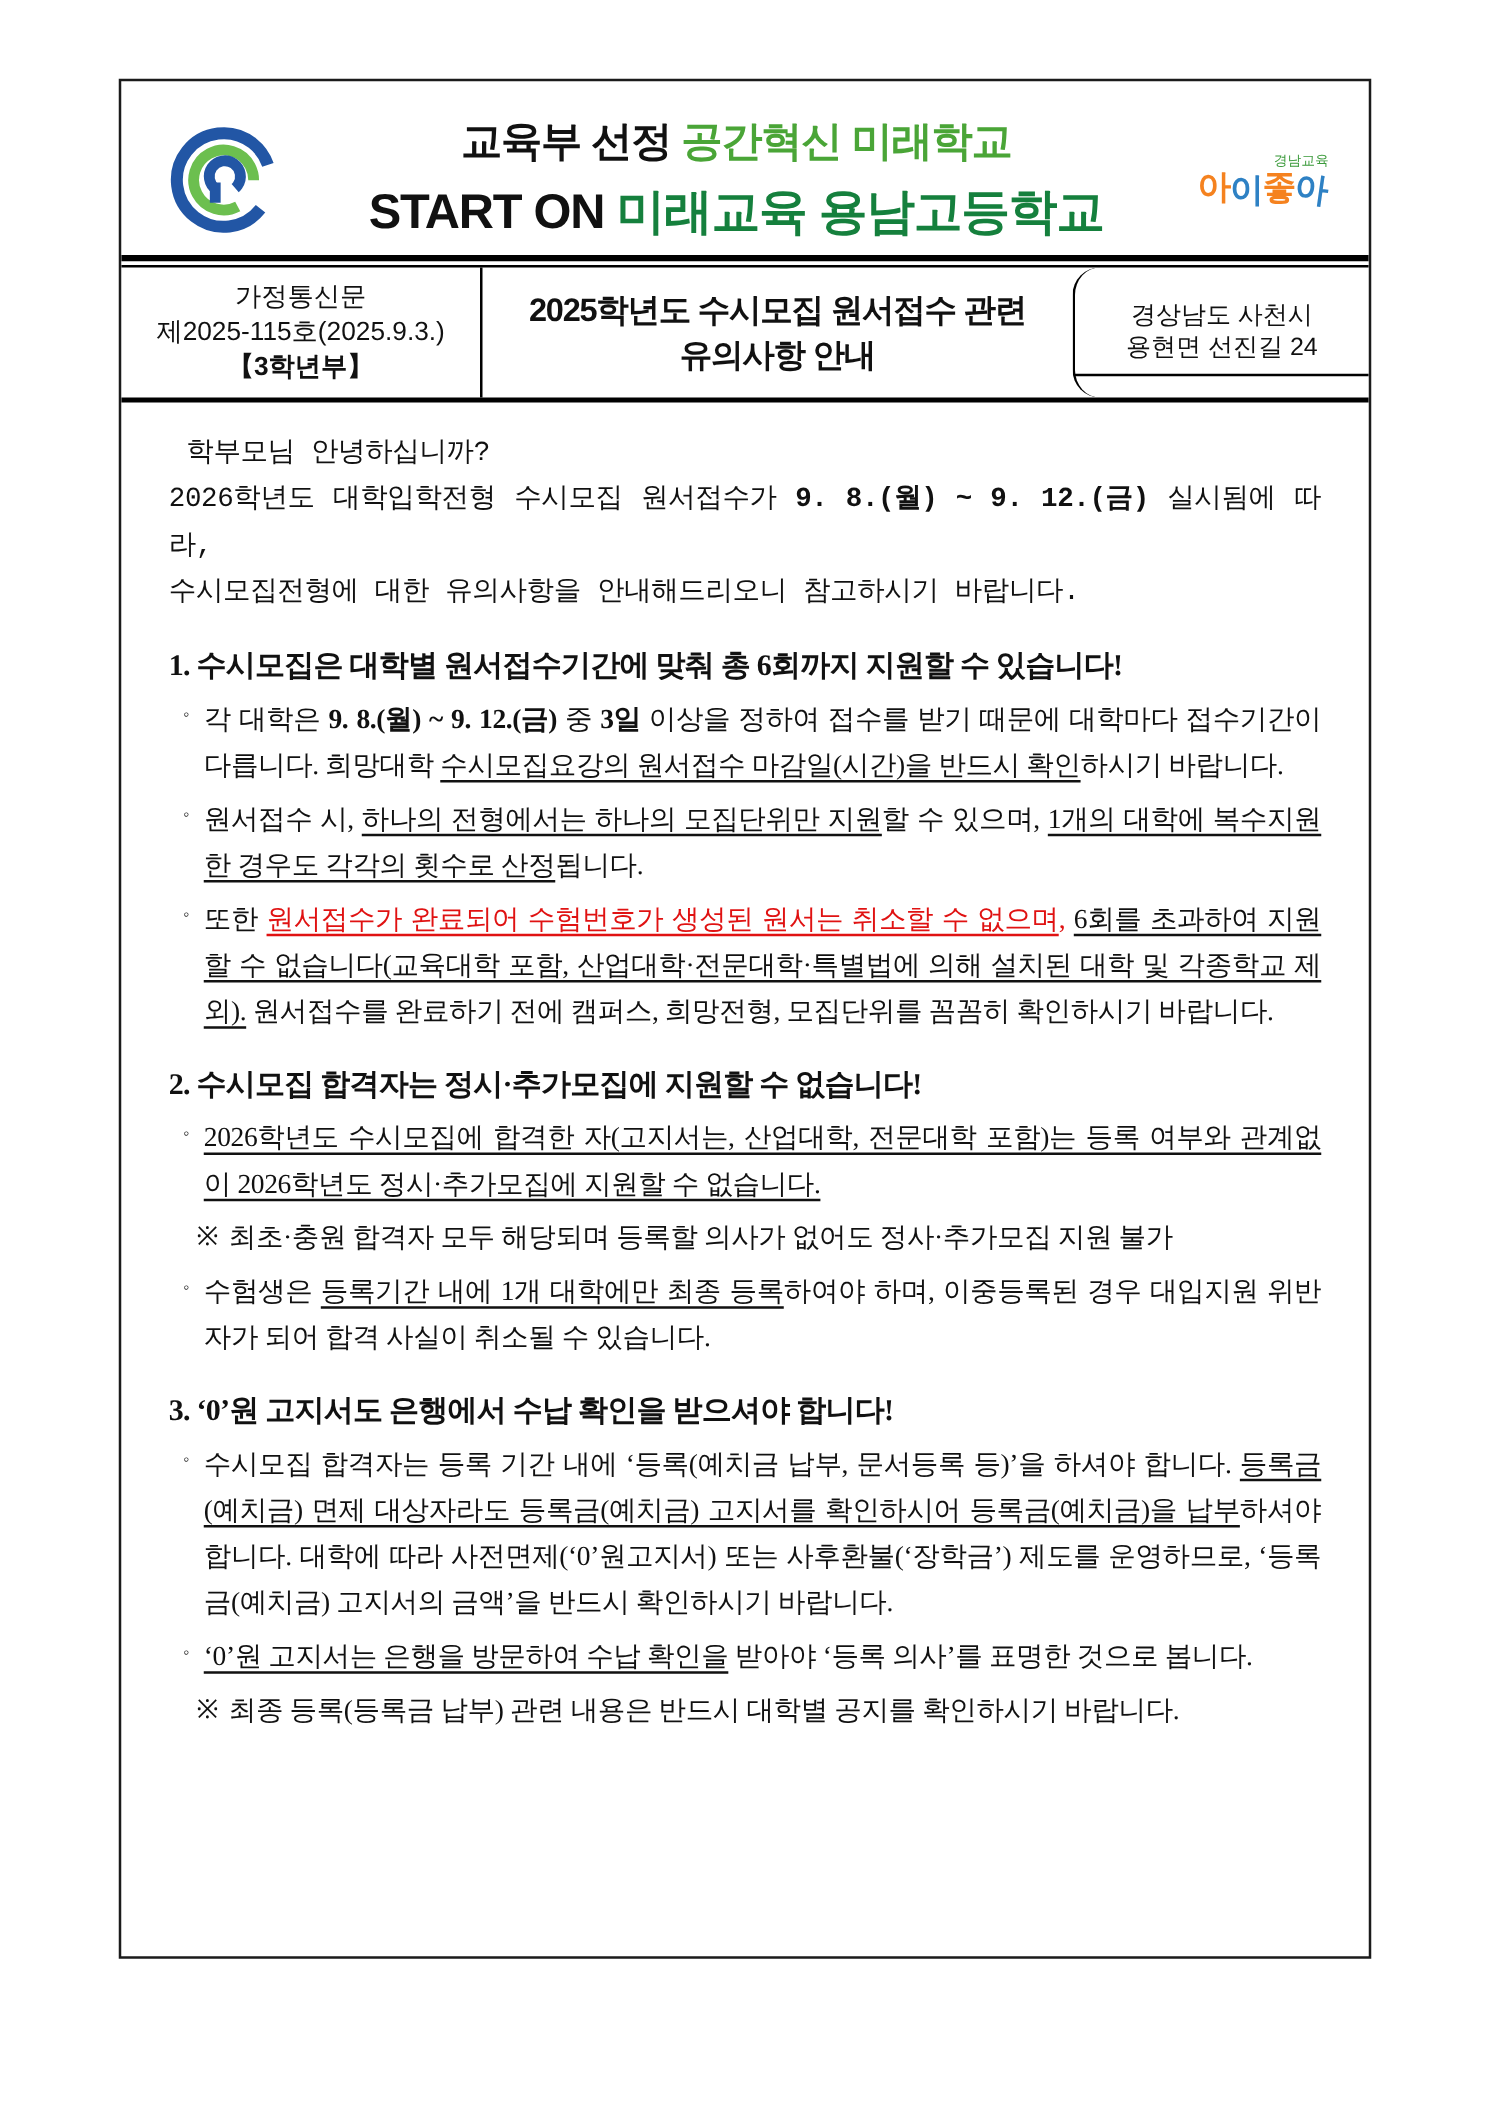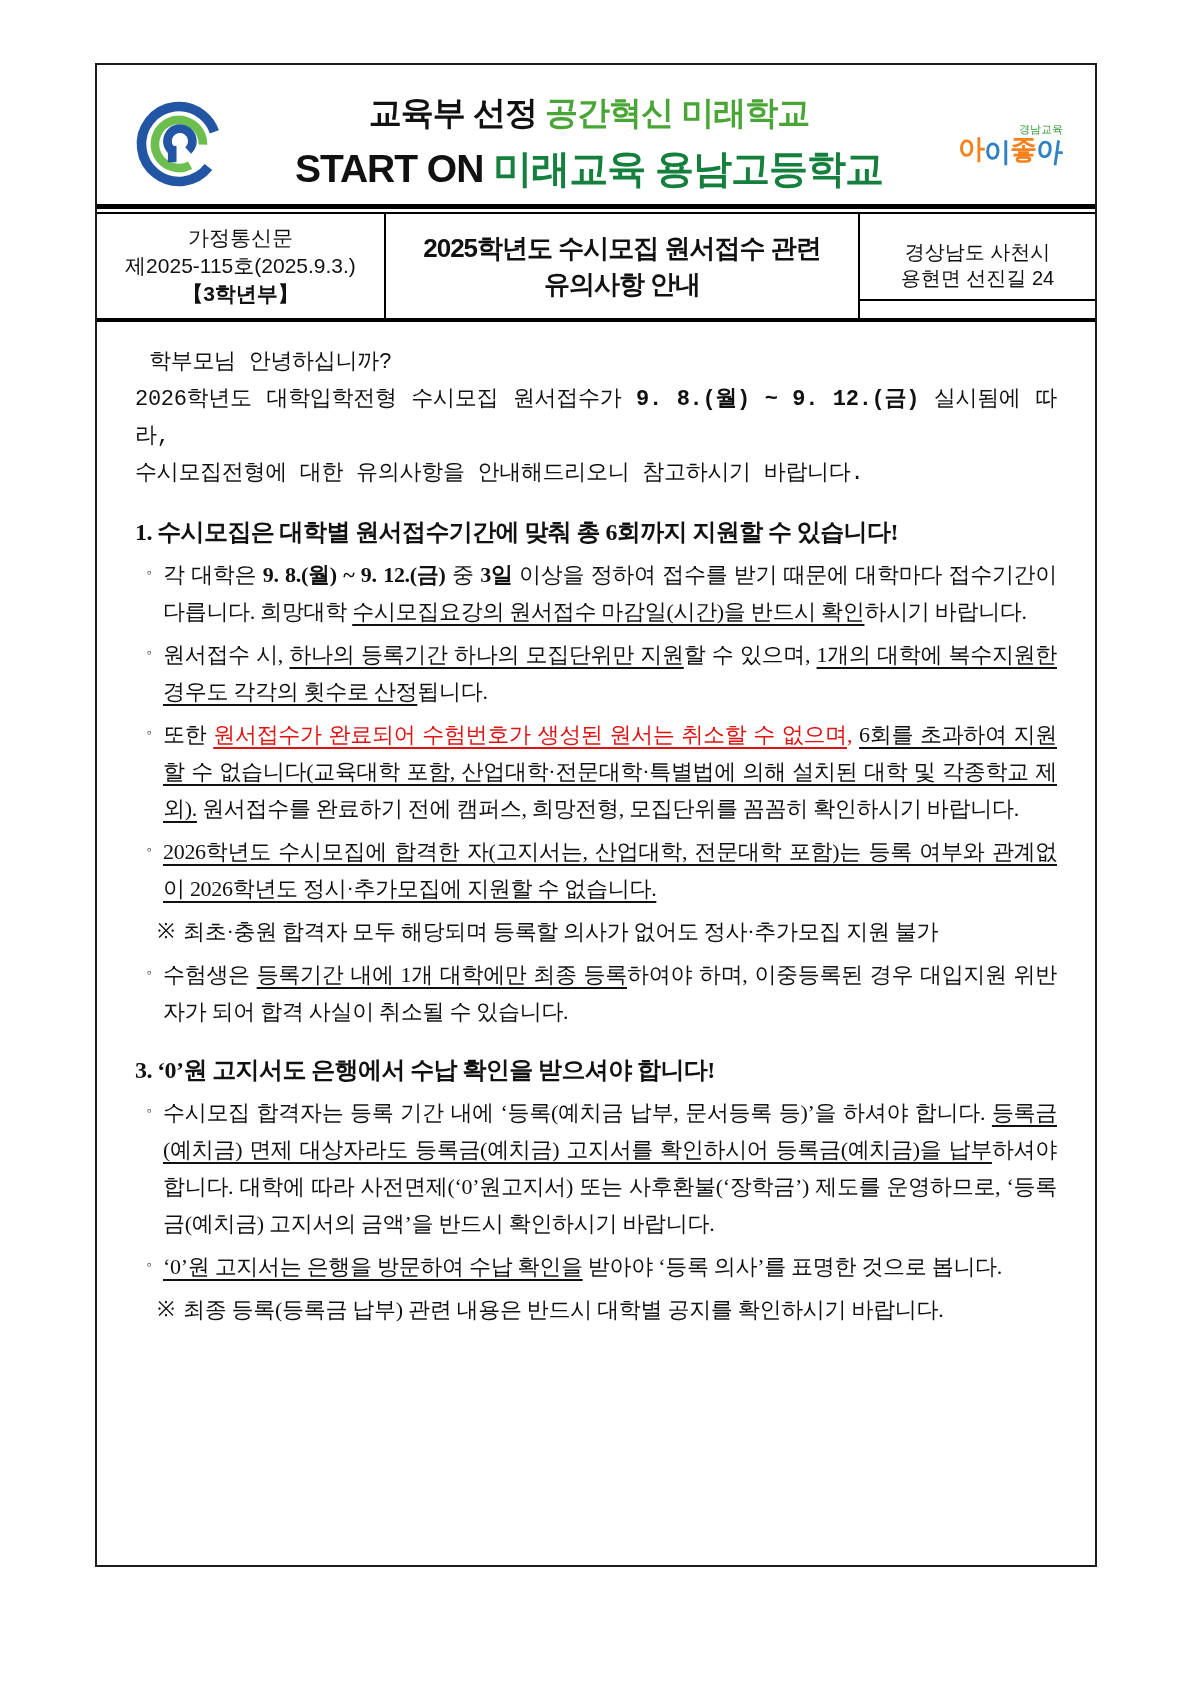--- a/index.html
+++ b/index.html
@@ -28,21 +28,21 @@
   .badge-main span:nth-child(2){transform:translateY(3px);}
   .badge-main span:nth-child(4){transform:translateY(2px) rotate(8deg);}
   
   .double-rule{height:0;border-top:5px solid #000;border-bottom:2px solid #000;padding-top:3px;}
   
   .info-table{display:grid;grid-template-columns:289px 1fr 237px;border-bottom:4px solid #000;}
   .info-cell{box-sizing:border-box;display:flex;flex-direction:column;justify-content:center;text-align:center;}
   .cell-left{border-right:2px solid #000;padding:10px 4px;font-size:21px;line-height:28px;}
   .cell-left .dept{font-weight:700;}
   .cell-mid{padding:10px 6px;font-size:26px;font-weight:700;line-height:36px;letter-spacing:-1px;}
-  .cell-right{border-left:2px solid #000;padding:0;}
+  .cell-right{border-left:2px solid #000;padding:0;border-radius:22px;}
   .cell-right .addr{font-size:20px;line-height:26px;padding:8px 2px;border-bottom:2px solid #000;}
   .cell-right .phone{font-size:24px;font-weight:700;padding:8px 2px;letter-spacing:0;}
   
   main{display:block;padding:22px 38px 10px 38px;}
   .greeting{margin-bottom:6px;}
   .greeting p{margin:0;font-size:22px;line-height:37px;text-align:justify;letter-spacing:-0.3px;font-family:Liberation Mono, monospace;}
   .greeting p.ind{text-indent:14px;}
   section{margin:0;font-family:Liberation Serif, serif;}
   h2{font-size:24px;font-weight:700;margin:24px 0 8px 0;letter-spacing:-0.6px;}
   .item{display:flex;margin:6px 0 6px 0;}
@@ -112,28 +112,29 @@
         <p><span>수시모집전형에 대한 유의사항을 안내해드리오니 참고하시기 바랍니다.</span></p>
       </div>
       <section>
         <h2>1. 수시모집은 대학별 원서접수기간에 맞춰 총 6회까지 지원할 수 있습니다!</h2>
         <div class="item bullet">
           <span class="marker">◦</span>
           <p><span>각 대학은 </span><span class="b">9. 8.(월) ~ 9. 12.(금)</span><span> 중 </span><span class="b">3일</span><span> 이상을 정하여 접수를 받기 때문에 대학마다 접수기간이 다릅니다. 희망대학 </span><span class="u">수시모집요강의 원서접수 마감일(시간)을 반드시 확인</span><span>하시기 바랍니다.</span></p>
         </div>
         <div class="item bullet">
           <span class="marker">◦</span>
-          <p><span>원서접수 시, </span><span class="u">하나의 등록기간 하나의 모집단위만 지원</span><span>할 수 있으며, </span><span class="u">1개의 대학에 복수지원한 경우도 각각의 횟수로 산정</span><span>됩니다.</span></p>
+          <p><span>원서접수 시, </span><span class="u">하나의 전형에서는 하나의 모집단위만 지원</span><span>할 수 있으며, </span><span class="u">1개의 대학에 복수지원한 경우도 각각의 횟수로 산정</span><span>됩니다.</span></p>
         </div>
         <div class="item bullet">
           <span class="marker">◦</span>
           <p><span>또한 </span><span class="u r">원서접수가 완료되어 수험번호가 생성된 원서는 취소할 수 없으며</span><span class="r">, </span><span class="u">6회를 초과하여 지원할 수 없습니다(교육대학 포함, 산업대학·전문대학·특별법에 의해 설치된 대학 및 각종학교 제외).</span><span> 원서접수를 완료하기 전에 캠퍼스, 희망전형, 모집단위를 꼼꼼히 확인하시기 바랍니다.</span></p>
         </div>
       </section>
       <section>
+        <h2>2. 수시모집 합격자는 정시·추가모집에 지원할 수 없습니다!</h2>
         <div class="item bullet">
           <span class="marker">◦</span>
           <p><span class="u">2026학년도 수시모집에 합격한 자(고지서는, 산업대학, 전문대학 포함)는 등록 여부와 관계없이 2026학년도 정시·추가모집에 지원할 수 없습니다.</span></p>
         </div>
         <div class="item note">
           <span class="marker">※</span>
           <p><span>최초·충원 합격자 모두 해당되며 등록할 의사가 없어도 정사·추가모집 지원 불가</span></p>
         </div>
         <div class="item bullet">
           <span class="marker">◦</span>

